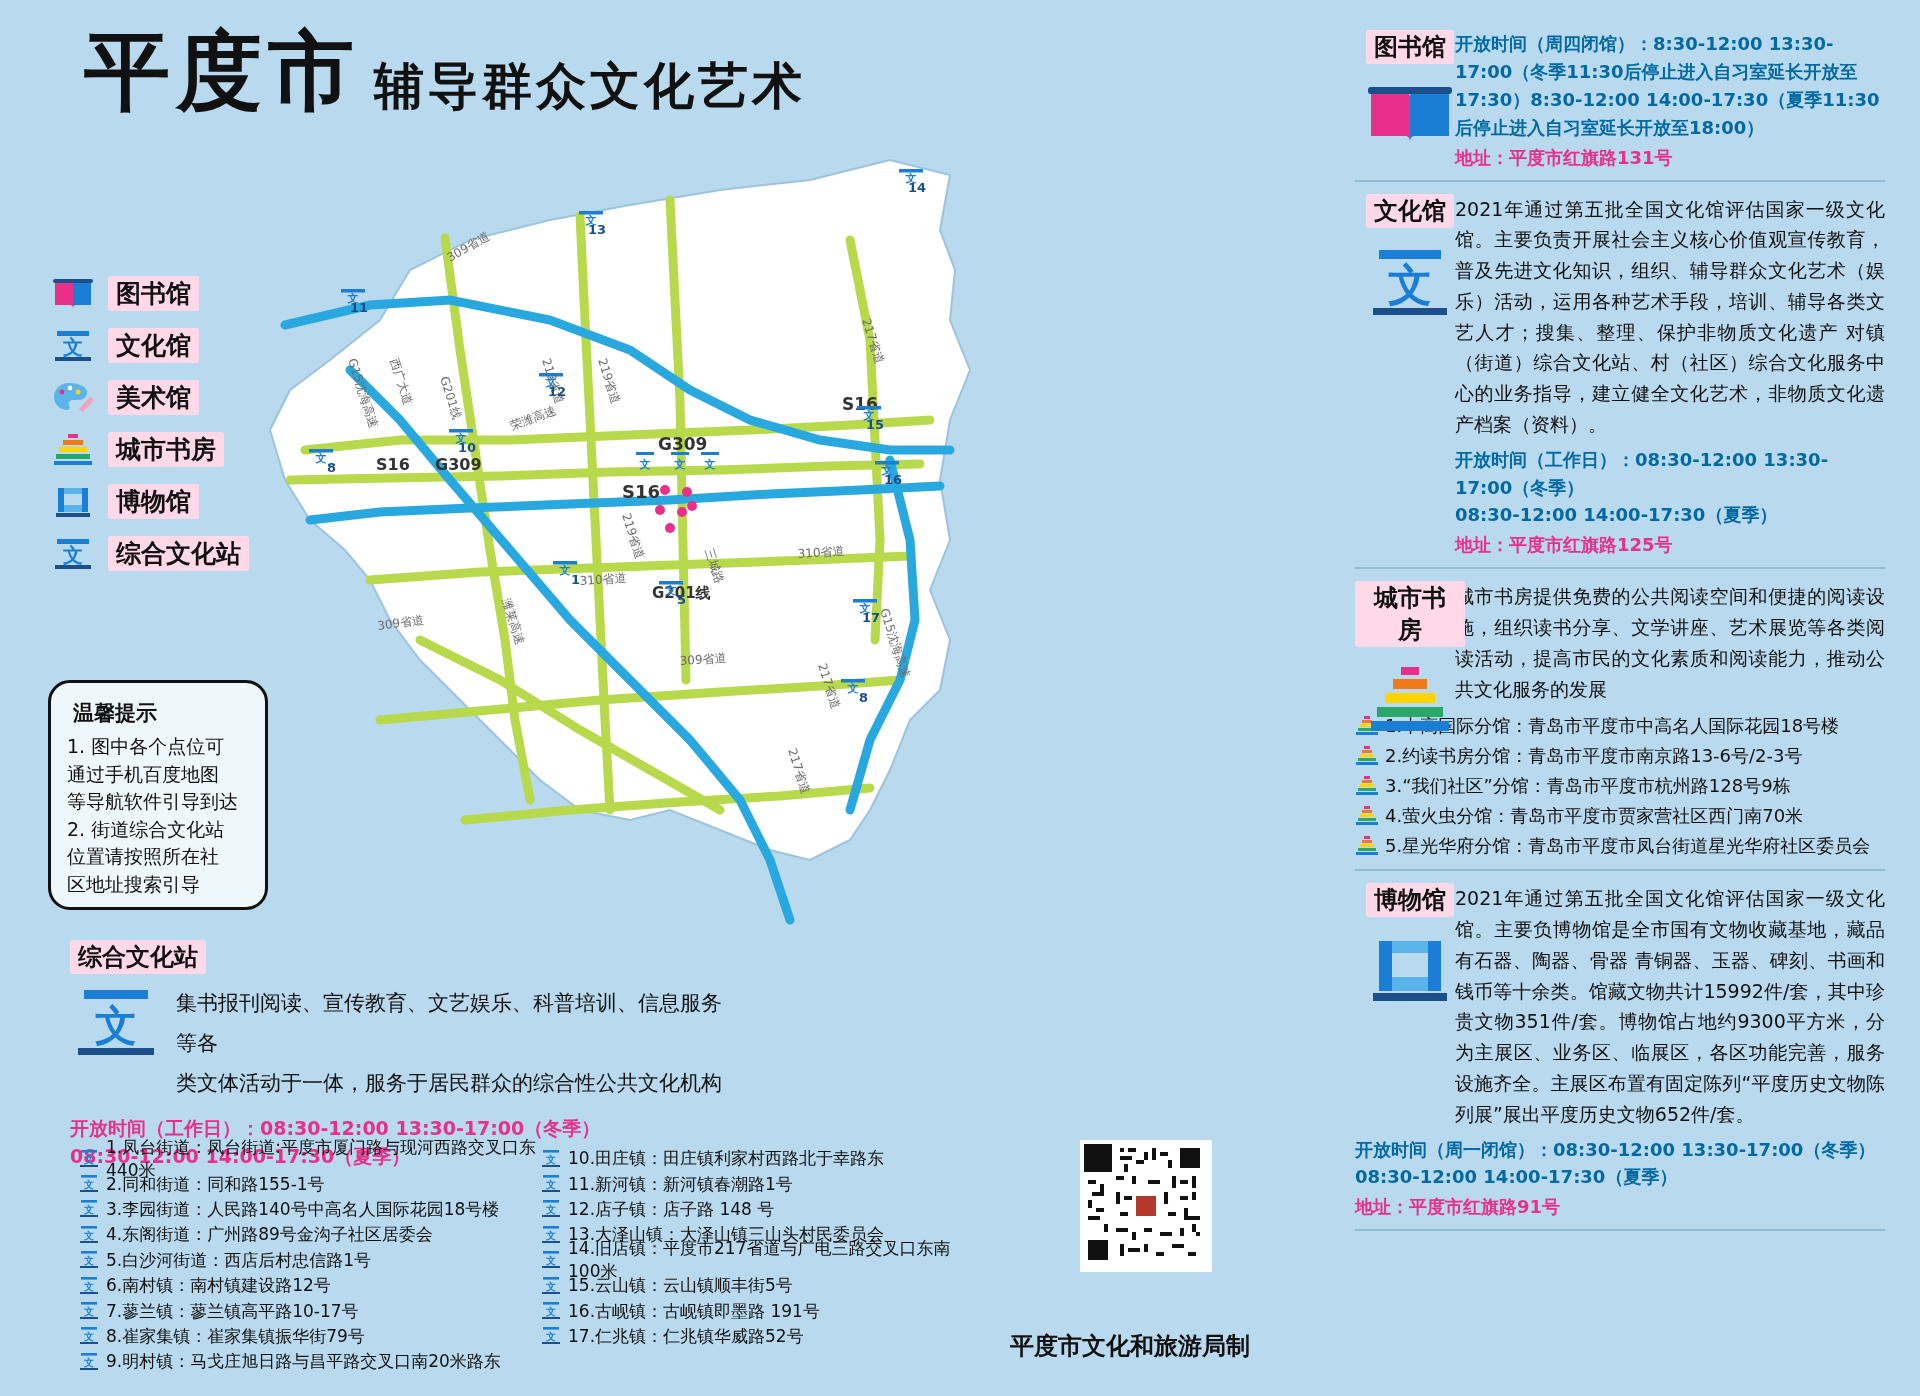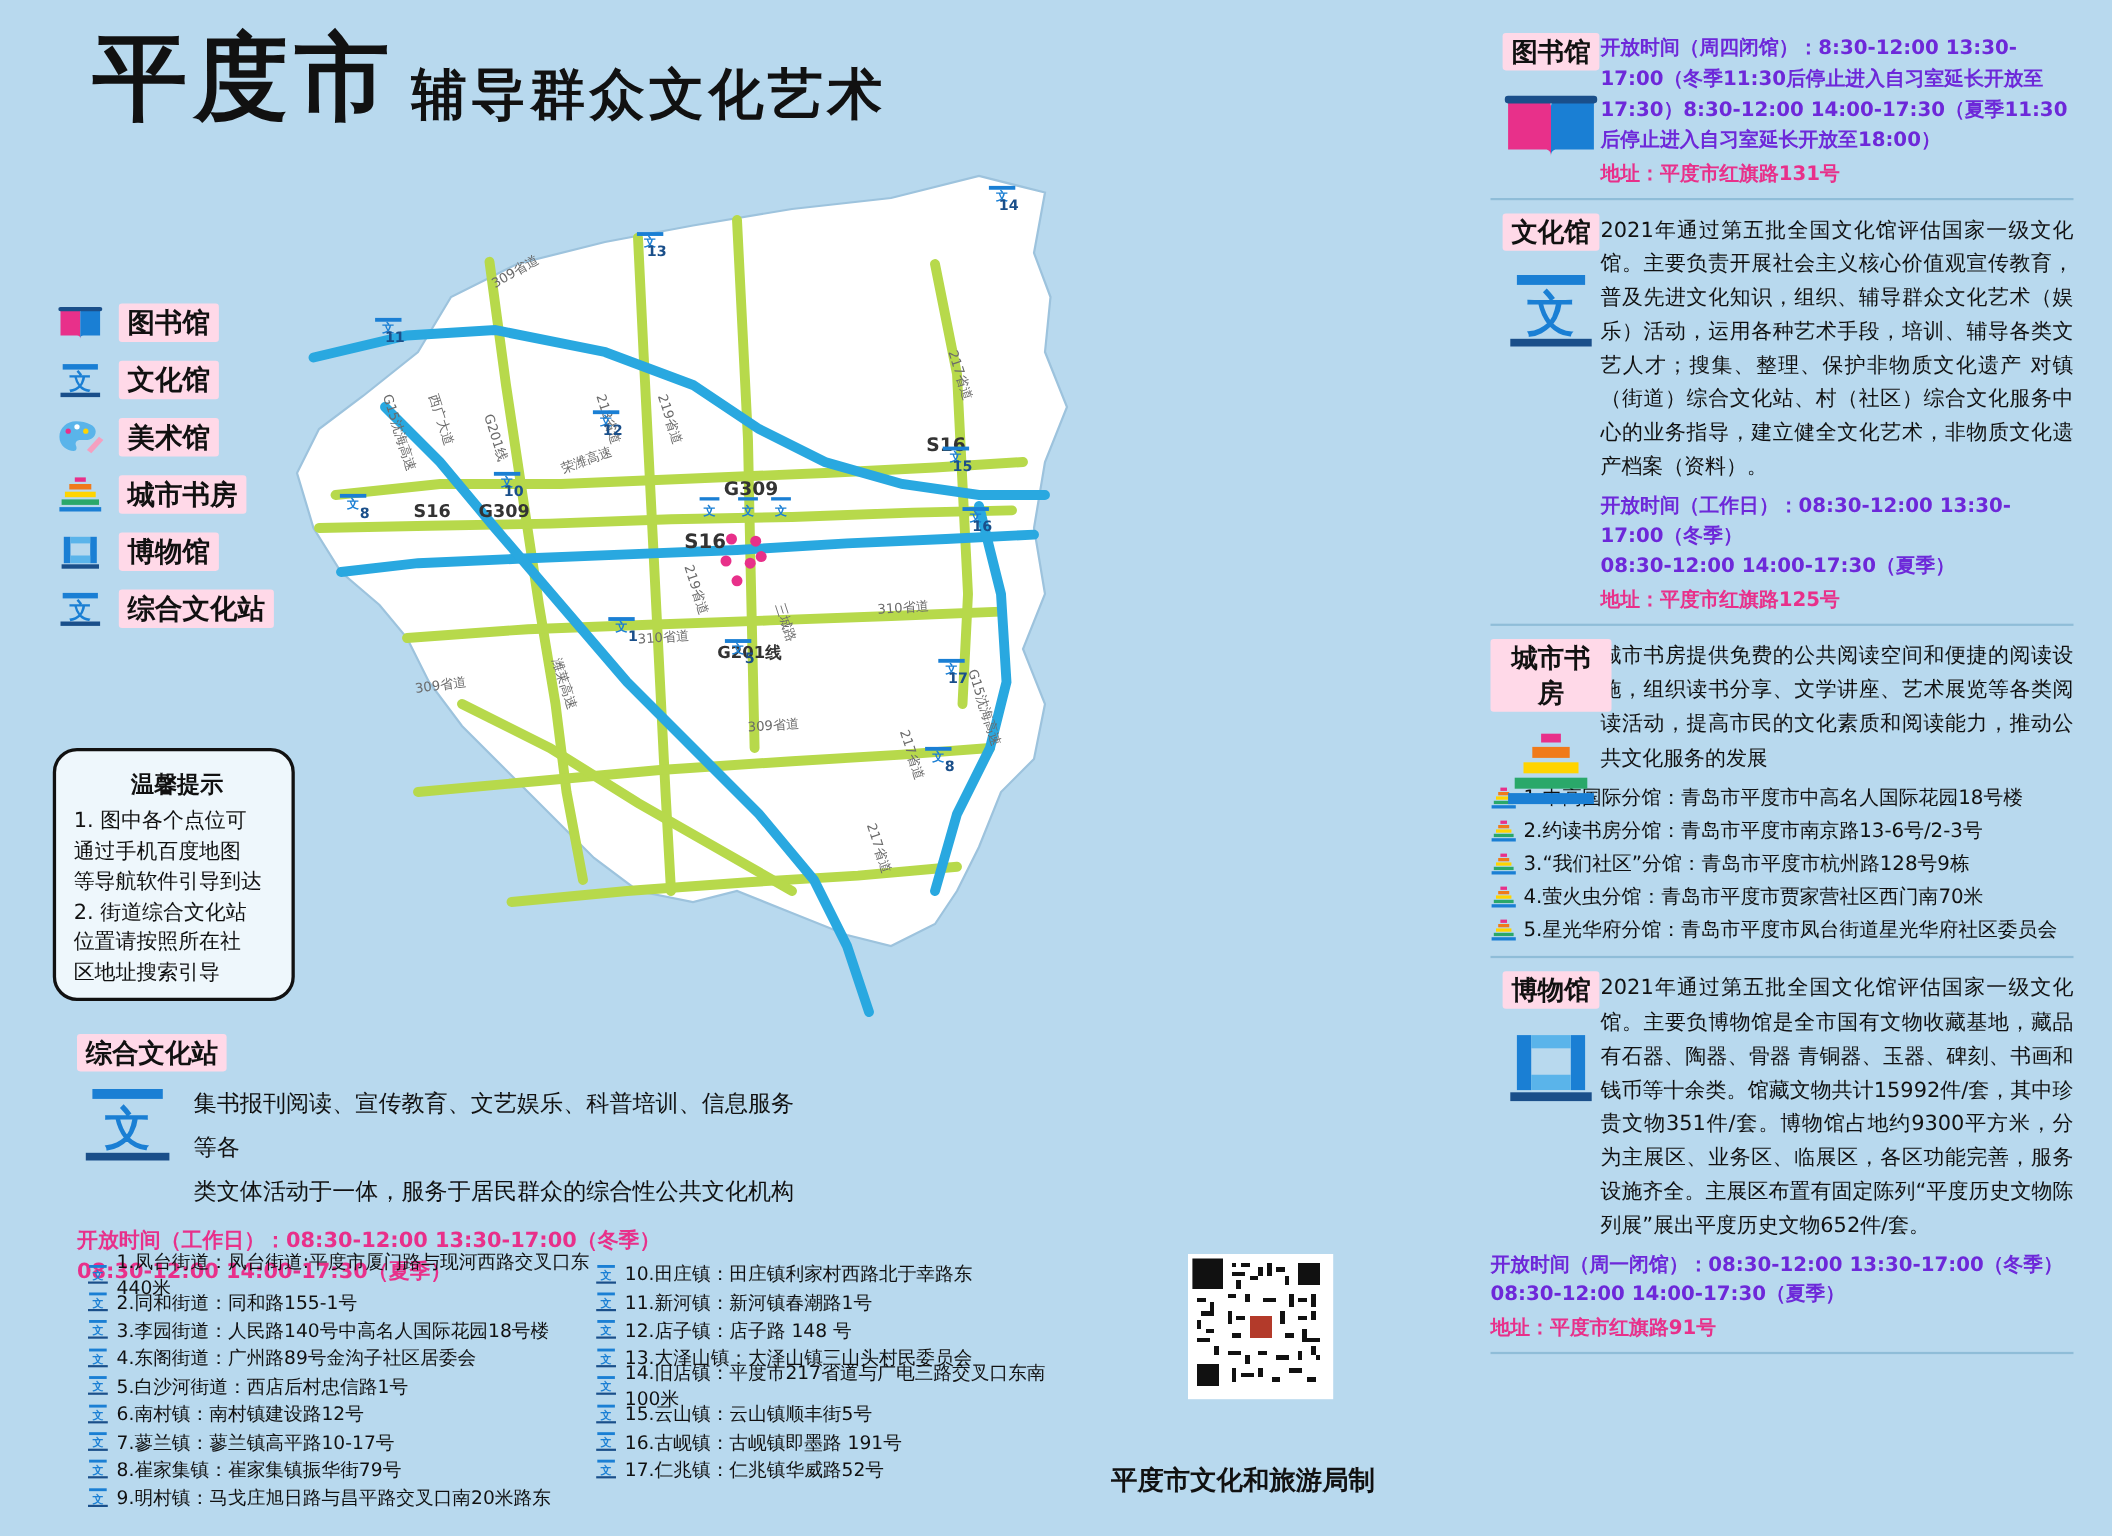--- a/index.html
+++ b/index.html
@@ -18,21 +18,21 @@
 
   
   .legend{position:absolute;left:50px;top:270px;}
   .legend-row{display:flex;align-items:center;height:46px;margin-bottom:6px;}
   .legend-ico{width:46px;height:40px;display:flex;align-items:center;justify-content:center;margin-right:12px;}
   .legend-label{font-size:25px;font-weight:bold;color:#111;background:#ffd9e8;padding:1px 8px;border-radius:3px;}
 
   
   .tips{position:absolute;left:48px;top:680px;width:220px;height:230px;
         background:#eef7fc;border:3px solid #111;border-radius:22px;padding:14px 16px;box-sizing:border-box;}
-  .tips-title{font-size:21px;font-weight:bold;color:#111;margin:2px 0 6px 6px;text-align:center;}
+  .tips-title{font-size:21px;font-weight:bold;color:#111;margin:2px 0 6px 6px;}
   .tips-body{font-size:19px;color:#111;line-height:1.45;}
 
   
   .map{position:absolute;left:250px;top:120px;width:860px;height:830px;}
   .map svg{position:absolute;left:0;top:0;}
 
   .marker{position:absolute;width:30px;height:34px;}
   .marker .mnum{position:absolute;left:0;top:12px;width:30px;text-align:right;font-size:13px;font-weight:bold;color:#1a4f8a;}
 
   
@@ -51,21 +51,21 @@
   
   .qr{position:absolute;left:1080px;top:1140px;width:132px;height:132px;background:#fff;padding:4px;box-sizing:border-box;}
   .bureau{position:absolute;left:1010px;top:1330px;font-size:24px;font-weight:bold;color:#111;}
 
   
   .right{position:absolute;left:1355px;top:24px;width:530px;}
   .sec{position:relative;padding-bottom:10px;}
   .sec + .sec{border-top:2px solid #8fbdd8;padding-top:12px;}
   .sec-head{font-size:24px;font-weight:bold;color:#111;background:#ffd9e8;display:inline-block;padding:1px 8px;border-radius:3px;}
   .sec-text{font-size:19px;color:#111;line-height:1.62;text-align:justify;}
-  .sec-hours{font-size:18px;color:#6d28d9;line-height:1.55;font-weight:bold;margin-top:6px;}
+  .sec-hours{font-size:18px;color:#0369a1;line-height:1.55;font-weight:bold;margin-top:6px;}
   .sec-addr{font-size:18px;color:#e8308a;font-weight:bold;margin-top:4px;}
   .branch{display:flex;align-items:center;font-size:18px;color:#111;line-height:1.5;margin-top:3px;}
   .branch .bico{width:24px;height:22px;margin-right:6px;flex:none;}
   .pad{padding-left:100px;}
 </style>
 </head>
 <body>
 
 <div class="page">
 

